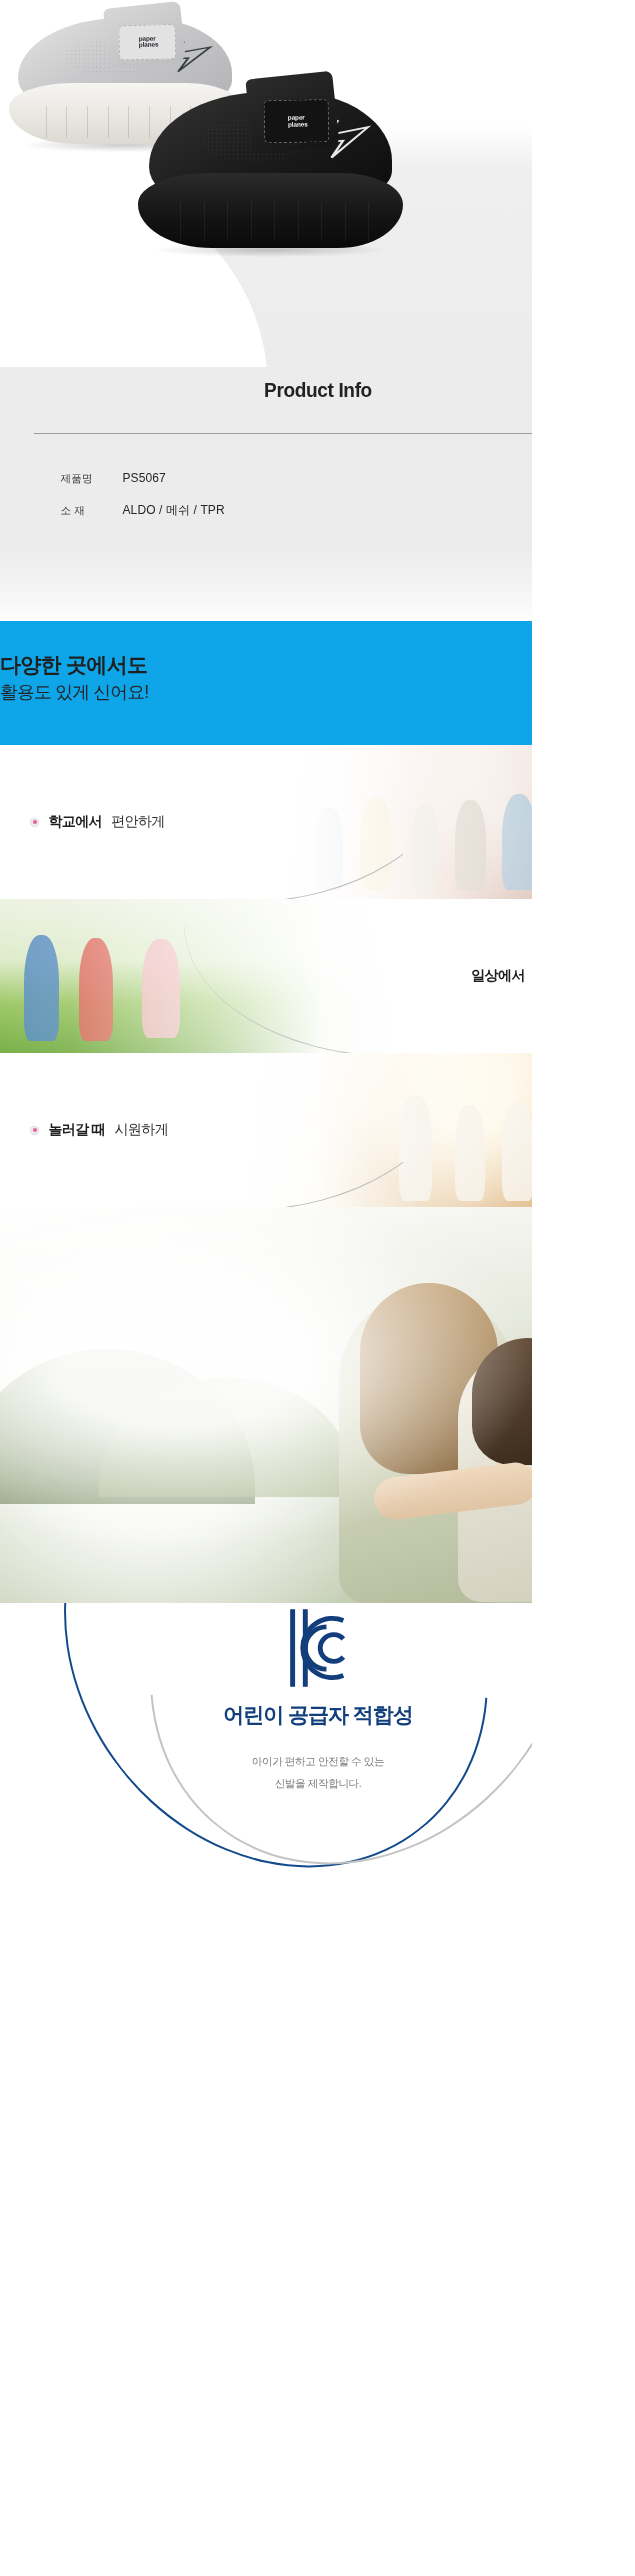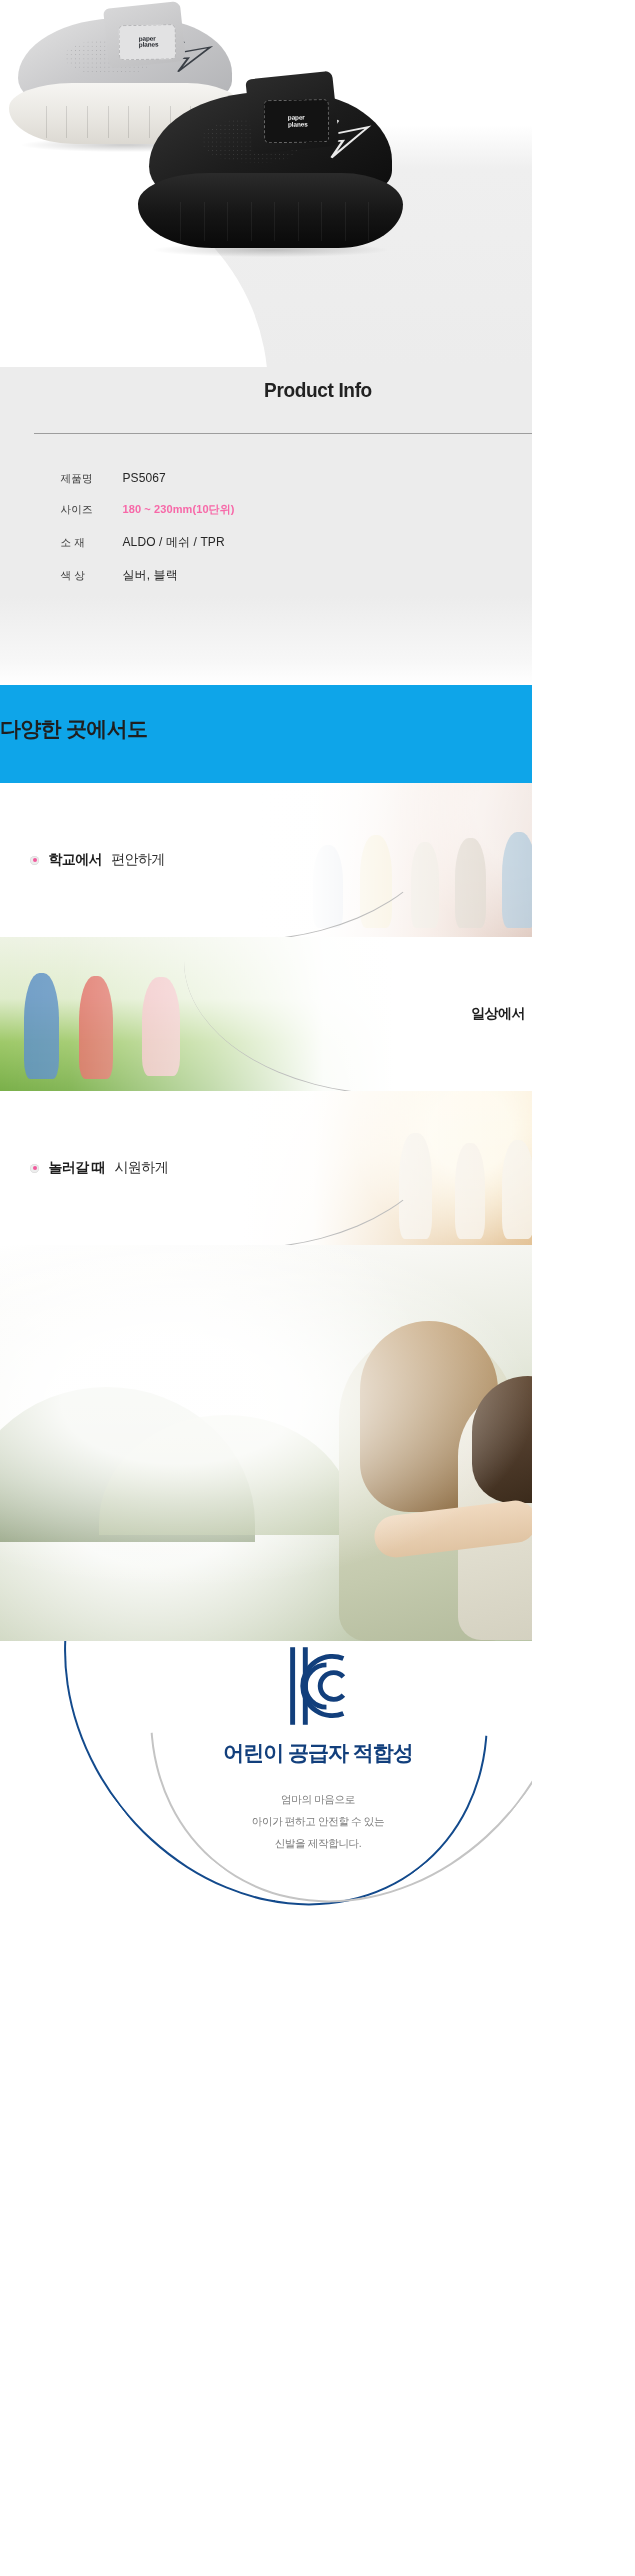--- a/index.html
+++ b/index.html
@@ -334,42 +334,35 @@
     <div class="info-title">Product Info</div>
     <div class="info-rule"></div>
 
     <div class="info-table">
 
       <div class="info-row">
         <div class="info-label">제품명</div>
         <div class="info-value">PS5067</div>
       </div>
 
-      <div class="info-row">
-        <div class="info-label">사이즈</div>
-        <div class="info-value accent" style="color: rgb(247, 104, 168);">180 ~ 230mm(10단위)</div>
-      </div>
 
 
       <div class="info-row">
         <div class="info-label">소  재</div>
         <div class="info-value">ALDO / 메쉬 / TPR</div>
       </div>
 
 
-      <div class="info-row">
-        <div class="info-label">색  상</div>
-        <div class="info-value">실버, 블랙</div>
-      </div>
 
     </div>
   </div>
 
   <div class="usage-head">
     <div class="l1">다양한 곳에서도</div>
+    <div class="l2">활용도 있게 신어요!</div>
   </div>
 
   <div class="cards">
 
     <div class="card left-text">
       <div class="photo ph-school">
         <div class="figs">
           <div class="fig" style="left:18%;width:30px;height:83px;background:#bcc7d6;"></div>
           <div class="fig" style="left:30%;width:32.5px;height:93px;background:#f0e2b6;"></div>
           <div class="fig" style="left:43%;width:28px;height:86px;background:#e6dfd2;"></div>
@@ -458,20 +451,19 @@
           <path d="M84 22 A42 42 0 1 0 84 100"></path>
 
           <path d="M84 48 A19 19 0 1 0 84 74"></path>
         </g>
       </svg>
     </div>
 
     <div class="kc-title">어린이 공급자 적합성</div>
 
     <div class="kc-body">
-      <div>엄마의 마음으로</div>
       <div>아이가 편하고 안전할 수 있는</div>
       <div>신발을 제작합니다.</div>
     </div>
   </div>
 
 </div>
 
 
 </body></html>

